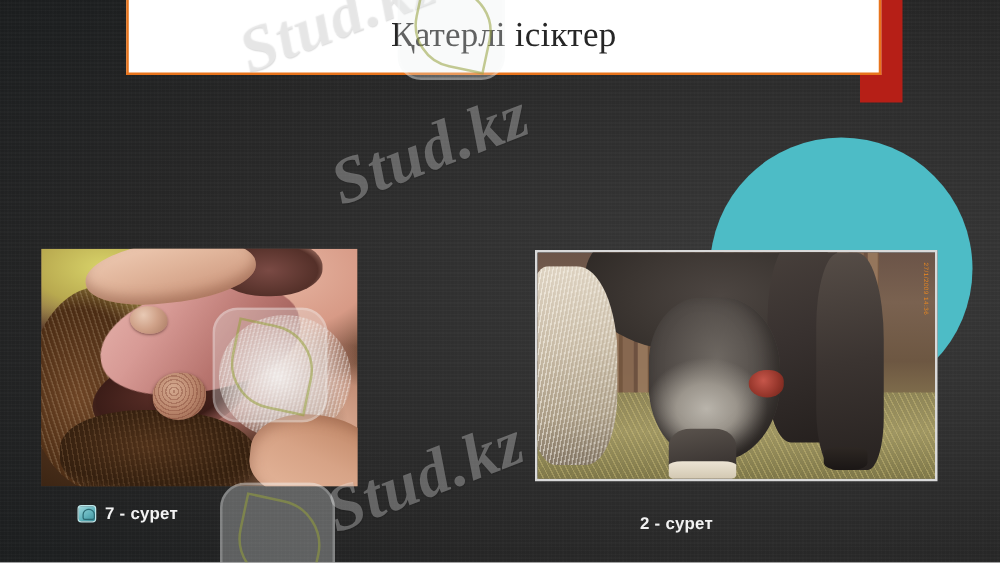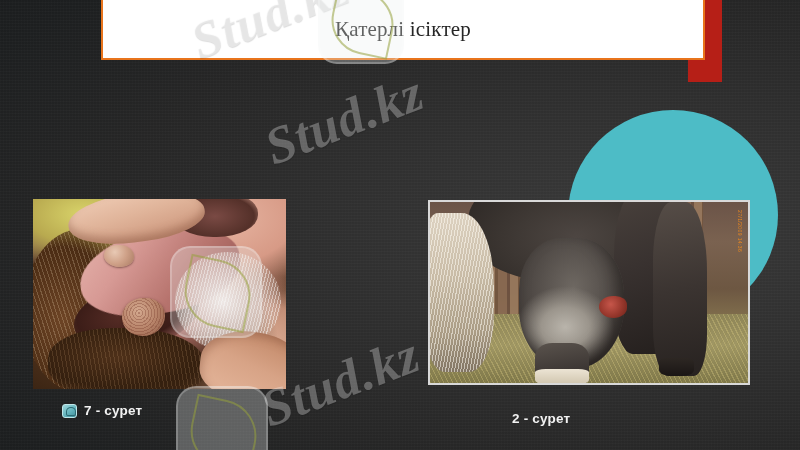--- a/index.html
+++ b/index.html
@@ -42,21 +42,21 @@
     background:#ffffff;
     border:2px solid #E8741C;
     border-top:none;
     z-index:4;
     display:flex;
     align-items:center;
     justify-content:center;
   }
   .title-text {
     font-family:"Liberation Serif", serif;
-    font-size:21px;
+    font-size:28px;
     color:#262626;
     letter-spacing:.2px;
     line-height:1;
     padding-top:6px;
     white-space:nowrap;
   }
 
   
   .teal-circle {
     position:absolute;

